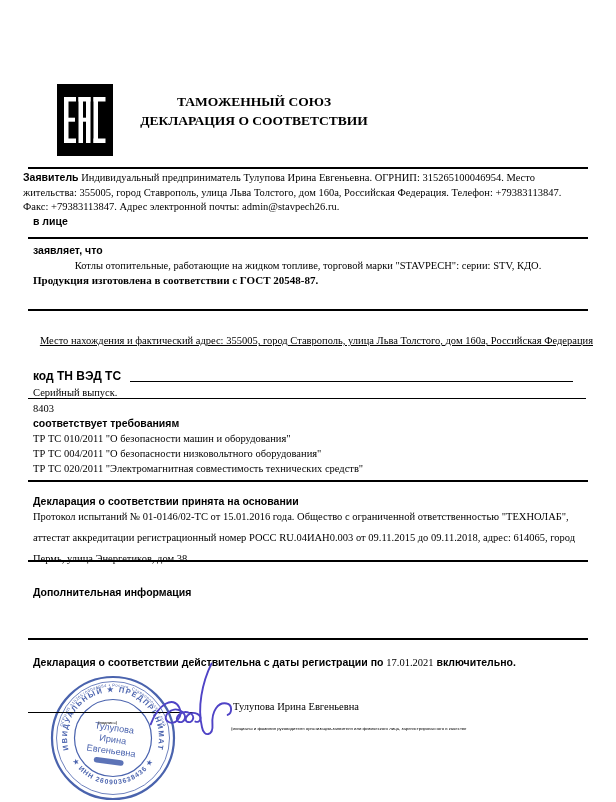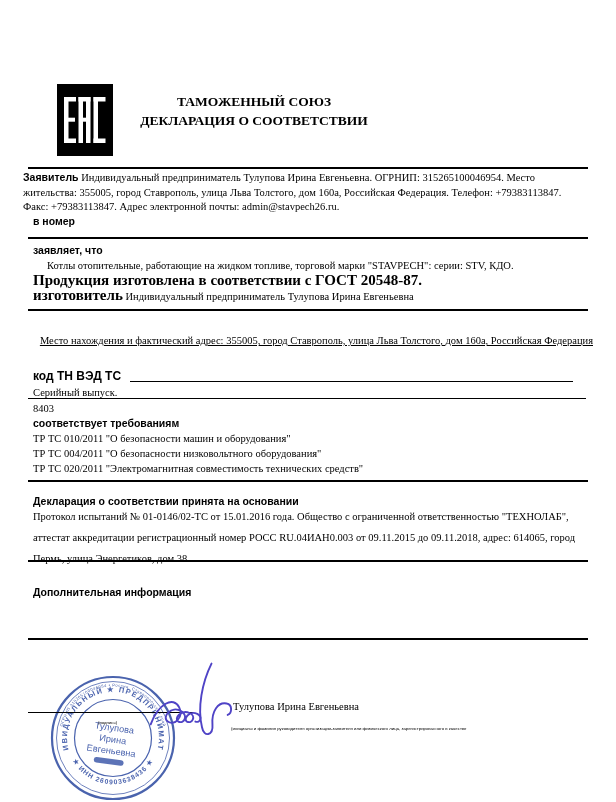--- a/index.html
+++ b/index.html
@@ -1,21 +1,21 @@
 <!DOCTYPE html>
 <html><head>
 <meta charset="utf-8">
 <style>
   html,body{margin:0;padding:0;background:#e8e8e8;}
   .page{position:relative;width:616px;height:802px;background:#ffffff;overflow:hidden;
         font-family:"Liberation Serif",serif;color:#000;}
   .abs{position:absolute;}
   .serif{font-family:"Liberation Serif",serif;font-size:10.5px;line-height:15px;}
   .sans-b{font-family:"Liberation Sans",sans-serif;font-weight:700;font-size:10.5px;line-height:15px;}
-  .serif-b{font-family:"Liberation Serif",serif;font-weight:700;font-size:15px;}
+  .serif-b{font-family:"Liberation Serif",serif;font-weight:700;font-size:11px;}
   .para{width:556px;}
   .rule{border-top:2px solid #000;height:0;width:560px;left:28px;}
   .fieldline{border-top:1px solid #000;height:0;}
   .title{left:28px;top:92px;width:452px;text-align:center;
          font-family:"Liberation Serif",serif;font-weight:700;font-size:13.5px;line-height:19px;}
   .underlined{text-decoration:underline;}
   .tiny{font-family:"Liberation Sans",sans-serif;font-size:6px;line-height:7px;
         transform:scale(0.72);transform-origin:0 0;white-space:nowrap;}
   .stamp-svg{left:49px;top:674px;z-index:2;opacity:0.92;}
   .sigline{left:28px;top:712px;width:165px;border-top:1.5px solid #000;height:0;z-index:3;}
@@ -51,31 +51,27 @@
     <div>ТАМОЖЕННЫЙ СОЮЗ</div>
     <div>ДЕКЛАРАЦИЯ О СООТВЕТСТВИИ</div>
   </div>
 
   <div class="abs rule" style="top:167px;"></div>
 
   <p class="abs serif para" style="left:21px;top:168px;margin:2px;line-height:14.6px;">
     <span class="sans-b">Заявитель</span>
     <span>Индивидуальный предприниматель Тулупова Ирина Евгеньевна.  ОГРНИП: 315265100046954. Место жительства: 355005, город Ставрополь, улица Льва Толстого, дом 160а, Российская Федерация. Телефон: +79383113847. Факс: +79383113847. Адрес электронной почты: admin@stavpech26.ru.</span>
   </p>
-  <div class="abs sans-b" style="left:33px;top:214px;">в номер</div>
+  <div class="abs sans-b" style="left:33px;top:214px;">в лице</div>
 
   <div class="abs rule" style="top:237px;"></div>
 
   <div class="abs sans-b" style="left:33px;top:243px;">заявляет, что</div>
-  <div class="abs serif" style="left:47px;top:258px;width:560px;">Котлы отопительные, работающие на жидком топливе, торговой марки "STAVPECH": серии: STV, КДО.</div>
+  <div class="abs serif" style="left:28px;top:258px;width:560px;text-align:center;">Котлы отопительные, работающие на жидком топливе, торговой марки "STAVPECH": серии: STV, КДО.</div>
   <div class="abs serif serif-b" style="left:33px;top:273px;">Продукция изготовлена в соответствии с ГОСТ 20548-87.</div>
-  <div class="abs serif" style="left:33px;top:288px;width:560px;">
-    <span class="serif-b">изготовитель</span>
-    <span>Индивидуальный предприниматель Тулупова Ирина Евгеньевна</span>
-  </div>
 
   <div class="abs rule" style="top:309px;"></div>
 
   <div class="abs serif underlined" style="left:33px;top:333px;width:560px;text-align:right;">Место нахождения и фактический адрес: 355005, город Ставрополь, улица Льва Толстого, дом 160а, Российская Федерация</div>
 
   <div class="abs sans-b" style="left:33px;top:369px;font-size:12px;">код ТН ВЭД ТС</div>
   <div class="abs fieldline" style="left:130px;top:381px;width:443px;"></div>
   <div class="abs serif" style="left:33px;top:385px;">Серийный выпуск.</div>
   <div class="abs fieldline" style="left:28px;top:398px;width:558px;"></div>
   <div class="abs serif" style="left:33px;top:401px;">8403</div>
@@ -89,20 +85,25 @@
 
   <div class="abs sans-b" style="left:33px;top:494px;">Декларация о соответствии принята на основании</div>
   <p class="abs serif para" style="left:33px;top:506px;margin:0;line-height:21px;">Протокол испытаний № 01-0146/02-ТС от 15.01.2016 года. Общество с ограниченной ответственностью "ТЕХНОЛАБ", аттестат аккредитации регистрационный номер РОСС RU.04ИАН0.003 от 09.11.2015 до 09.11.2018, адрес: 614065, город Пермь, улица Энергетиков, дом 38</p>
 
   <div class="abs rule" style="top:560px;"></div>
 
   <div class="abs sans-b" style="left:33px;top:585px;">Дополнительная информация</div>
 
   <div class="abs rule" style="top:638px;"></div>
 
+  <div class="abs sans-b" style="left:33px;top:655px;width:570px;">
+    <span>Декларация о соответствии действительна с даты регистрации по</span>
+    <span class="serif" style="font-weight:400;">17.01.2021</span>
+    <span>включительно.</span>
+  </div>
 
   <svg class="abs stamp-svg" width="128" height="128" viewBox="-64 -64 128 128">
     <defs>
       <path id="arcTopBig" d="M -44.5 11.5 A 46 46 0 1 1 44.5 11.5"></path>
       <path id="arcBottom" d="M -40 23 A 46 46 0 0 0 40 23"></path>
       <path id="arcSmall" d="M -50.5 10 A 51.5 51.5 0 1 1 50.5 10"></path>
     </defs>
     <g stroke="#3b56a7" fill="none">
       <circle cx="0" cy="0" r="61" stroke-width="2.2"></circle>
       <circle cx="0" cy="0" r="56.5" stroke-width="0.8"></circle>

